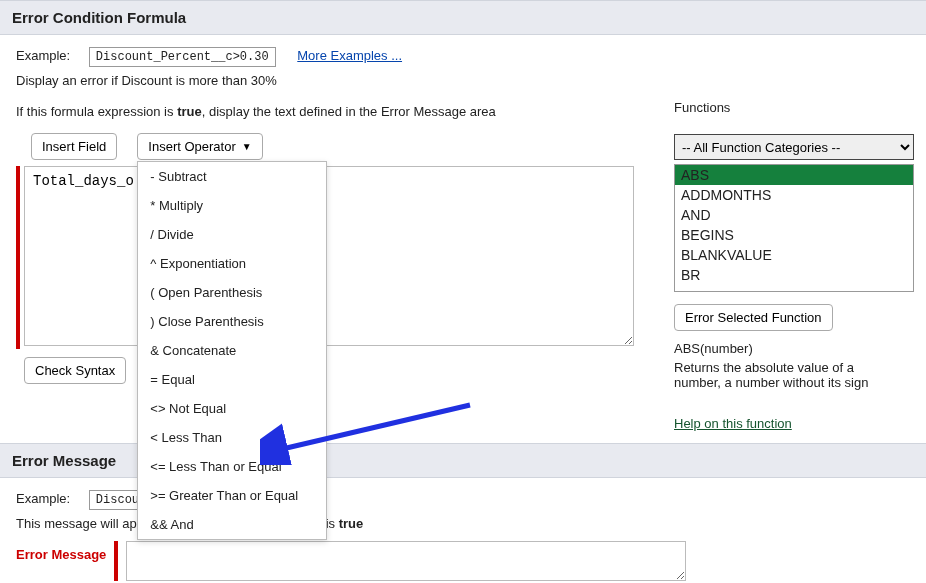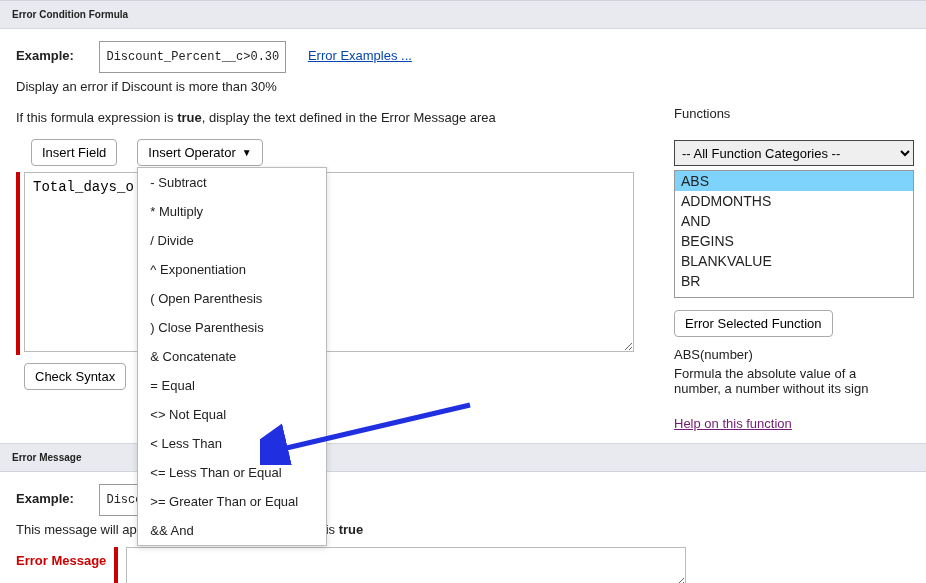--- a/index.html
+++ b/index.html
@@ -1,64 +1,64 @@
 <!DOCTYPE html>
 <html><head>
 <meta charset="utf-8">
 <style>
   * { box-sizing: border-box; margin: 0; padding: 0; }
   body { font-family: Arial, Helvetica, sans-serif; font-size: 13px; color: #222; background: #fff; width: 926px; }
-  .section-header { background: #e8eaf0; padding: 8px 12px; font-weight: bold; font-size: 10px; border-top: 1px solid #d0d4dc; border-bottom: 1px solid #d0d4dc; }
+  .section-header { background: #e8eaf0; padding: 8px 12px; font-weight: bold; font-size: 15px; border-top: 1px solid #d0d4dc; border-bottom: 1px solid #d0d4dc; }
   .content { padding: 12px 16px; position: relative; }
   .example-row { margin-bottom: 6px; }
-  .example-label { font-weight: bold; margin-right: 22px; text-align: right; }
-  .example-box { display: inline-block; border: 1px solid #999; padding: 8px 6px; font-family: "Courier New", monospace; font-size: 12px; vertical-align: middle; }
+  .example-label { font-weight: normal; margin-right: 15px; text-align: right; }
+  .example-box { display: inline-block; border: 1px solid #999; padding: 2px 6px; font-family: "Courier New", monospace; font-size: 12px; vertical-align: middle; }
   .link { color: #0645ad; text-decoration: underline; cursor: pointer; margin-left: 18px; }
   .desc { margin: 4px 0 6px 0; }
   .instr { margin: 10px 0 14px 0; }
   .instr b { font-weight: bold; }
   .layout { display: flex; align-items: flex-start; gap: 40px; }
   .left-col { flex: 1; }
   .right-col { width: 250px; }
   .buttons-row { margin-bottom: 6px; display: flex; gap: 20px; padding-left: 15px; }
   .btn { border: 1px solid #aaa; border-radius: 4px; background: #fff; padding: 5px 10px; font-size: 13px; cursor: pointer; display: inline-flex; align-items: center; gap: 6px; }
   .formula-area-wrap { position: relative; }
   .red-bar { position: absolute; left: 0; top: 0; bottom: 0; width: 4px; background: #c00; }
   .formula-area { width: 610px; height: 180px; resize: both; border: 1px solid #bbb; padding: 6px 8px; font-family: "Courier New", monospace; font-size: 14px; margin-left: 8px; }
   .check-syntax-row { margin-top: 8px; margin-left: 8px; }
   .dropdown-wrap { position: relative; display: inline-block; }
   .dropdown-menu { position: absolute; top: 28px; left: 0; width: 190px; background: #fff; border: 1px solid #bbb; box-shadow: 0 2px 6px rgba(0,0,0,0.15); z-index: 100; }
   .dropdown-item { padding: 7px 12px; font-size: 13px; cursor: pointer; white-space: nowrap; }
   .func-label { margin-bottom: 19px; margin-top: 6px; }
   .func-select { width: 240px; border: 1px solid #444; padding: 3px; font-size: 13px; height: 26px; }
   .func-listbox { width: 240px; height: 128px; border: 1px solid #999; overflow-y: scroll; background: #fff; margin-top: 4px; }
   .func-item { padding: 2px 6px; font-size: 14px; cursor: pointer; }
-  .func-item.selected { background: #7dd3fc; }
+  .func-item.selected { background: #15803d; }
   .insert-func-btn { margin-top: 12px; }
   .func-sig { margin-top: 10px; font-size: 13px; }
   .func-desc { margin-top: 4px; font-size: 13px; max-width: 230px; }
-  .help-link { display: inline-block; margin-top: 20px; color: #701a75; text-decoration: underline; cursor: pointer; font-size: 13px; }
+  .help-link { display: inline-block; margin-top: 26px; color: #14532d; text-decoration: underline; cursor: pointer; font-size: 13px; }
   .error-msg-section .content { padding-bottom: 0; }
   .err-msg-row { display: flex; align-items: flex-start; margin-top: 10px; }
   .err-msg-label { color: #c00; font-weight: bold; width: 110px; padding-top: 6px; position: relative; }
   .red-bar-sm { position: absolute; left: 98px; top: 0; width: 4px; height: 40px; background: #c00; }
   .err-msg-input { width: 560px; height: 40px; border: 1px solid #bbb; padding: 4px; }
   
   .arrow-svg { position: absolute; top: 395px; left: 260px; z-index: 200; pointer-events: none; }
   .chevron { font-size: 10px; }
 </style>
 </head>
 <body>
 
 <div class="section-header">Error Condition Formula</div>
 <div class="content">
   <div class="example-row">
     <span class="example-label">Example:</span>
     <span class="example-box">Discount_Percent__c&gt;0.30</span>
-    <a class="link">Error Examples ...</a>
+    <a class="link">More Examples ...</a>
   </div>
   <div class="desc">Display an error if Discount is more than 30%</div>
 
   <div class="layout">
     <div class="left-col">
       <div class="instr">
         <span>If this formula expression is </span><b>true</b><span>, display the text defined in the Error Message area</span>
       </div>
 
       <div class="buttons-row">
@@ -103,21 +103,21 @@
       <div class="func-listbox" id="func-list">
           <div class="func-item selected">ABS</div>
           <div class="func-item">ADDMONTHS</div>
           <div class="func-item">AND</div>
           <div class="func-item">BEGINS</div>
           <div class="func-item">BLANKVALUE</div>
           <div class="func-item">BR</div>
         </div>
       <button class="btn insert-func-btn">Error Selected Function</button>
       <div class="func-sig">ABS(number)</div>
-      <div class="func-desc">Formula the absolute value of a number, a number without its sign</div>
+      <div class="func-desc">Returns the absolute value of a number, a number without its sign</div>
       <a class="help-link">Help on this function</a>
     </div>
   </div>
 </div>
 
 <svg class="arrow-svg" width="230" height="70">
   <defs>
     <marker id="ah" markerWidth="12" markerHeight="12" refX="2" refY="5" orient="auto">
       <path d="M0,0 L0,10 L12,5 z" fill="#2030e0"></path>
     </marker>

